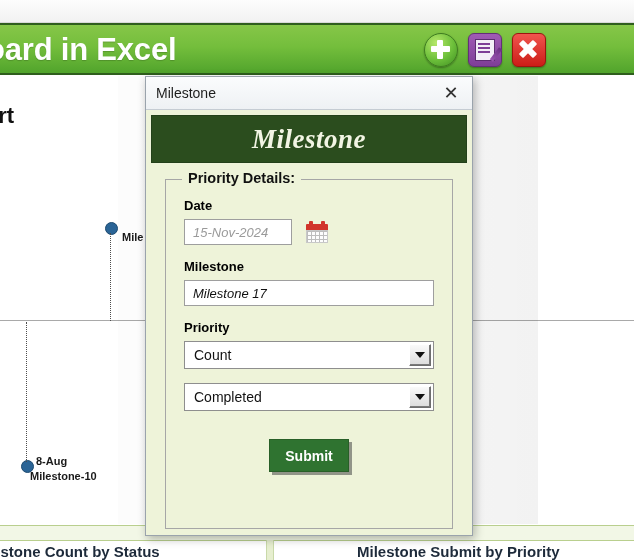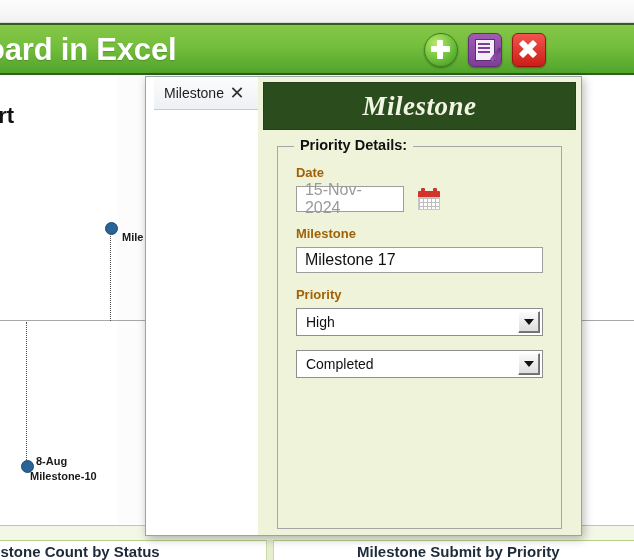--- a/index.html
+++ b/index.html
@@ -184,27 +184,27 @@
     left: 118px; top: 76px;
     width: 420px; height: 448px;
     background: linear-gradient(to right, rgba(0,0,0,0.012), rgba(0,0,0,0.05));
     pointer-events: none;
   }
 
   
   #milestone-dialog {
     position: absolute;
     left: 145px; top: 76px;
-    width: 437px; height: 460px;
+    width: 328px; height: 460px;
     background: #ffffff;
     border: 1px solid #9aa3ac;
     box-shadow: 2px 3px 9px rgba(0,0,0,.28);
     box-sizing: border-box;
     display: flex;
-    padding-left: 8px;
+    flex-direction: column;
   }
   .dlg-titlebar {
     height: 33px;
     background: linear-gradient(#fbfcfd, #eef1f4);
     border-bottom: 1px solid #c5ccd3;
     display: flex;
     align-items: center;
     justify-content: space-between;
     padding: 0 8px 0 10px;
     flex: 0 0 auto;
@@ -266,39 +266,40 @@
     padding: 0 6px;
     font-size: 14.5px;
     font-weight: bold;
     color: #111111;
   }
   .field-group { margin-top: 14px; }
   .field-group:first-of-type { margin-top: 12px; }
   .field-label {
     font-size: 13px;
     font-weight: bold;
-    color: #a16207;
+    color: #000000;
     margin-bottom: 6px;
     display: block;
   }
   .date-row {
     display: flex;
     align-items: center;
     gap: 14px;
   }
   .text-input {
     height: 26px;
     background: #ffffff;
     border: 1px solid #9e9e9e;
     box-sizing: border-box;
     display: flex;
     align-items: center;
     padding: 0 8px;
-    font-size: 16px;
+    font-size: 13px;
     color: #111111;
+    font-style: italic;
   }
   .text-input.placeholder { color: #9a9a9a; }
   #date-input { width: 108px; }
   #milestone-input { width: 100%; }
 
   .cal-icon {
     width: 22px; height: 22px;
     position: relative;
     cursor: pointer;
     flex: 0 0 auto;
@@ -471,33 +472,34 @@
       </div>
 
       <div class="field-group">
         <span class="field-label">Milestone</span>
         <div class="text-input" id="milestone-input">Milestone 17</div>
       </div>
 
       <div class="field-group">
         <span class="field-label">Priority</span>
         <div class="select-wrap">
-          <span class="select-value">High</span>
+          <span class="select-value">Count</span>
           <span class="select-arrow-btn">
             <span class="caret"></span>
           </span>
         </div>
       </div>
 
       <div class="field-group">
         <div class="select-wrap">
           <span class="select-value">Completed</span>
           <span class="select-arrow-btn">
             <span class="caret"></span>
           </span>
         </div>
       </div>
 
       <div class="button-row">
+        <div class="gbtn">Submit</div>
       </div>
     </div>
   </div>
 </div>
 
 </body></html>

